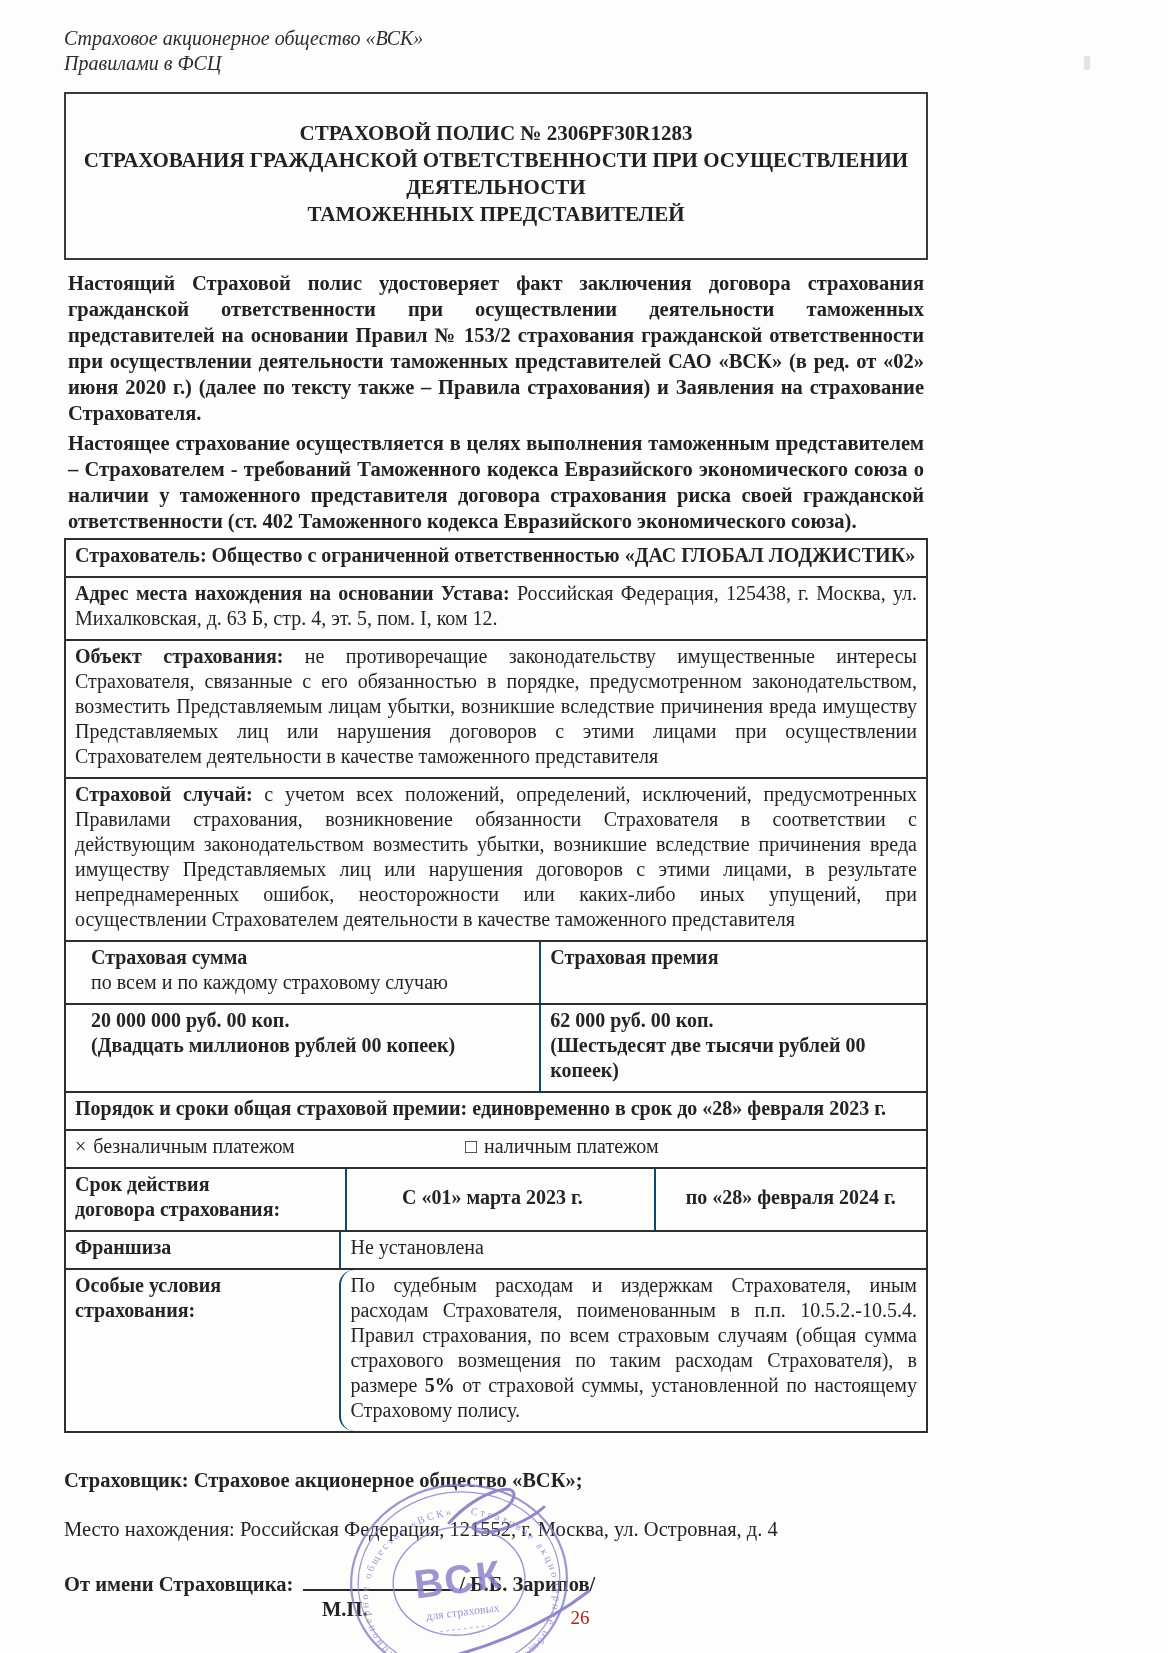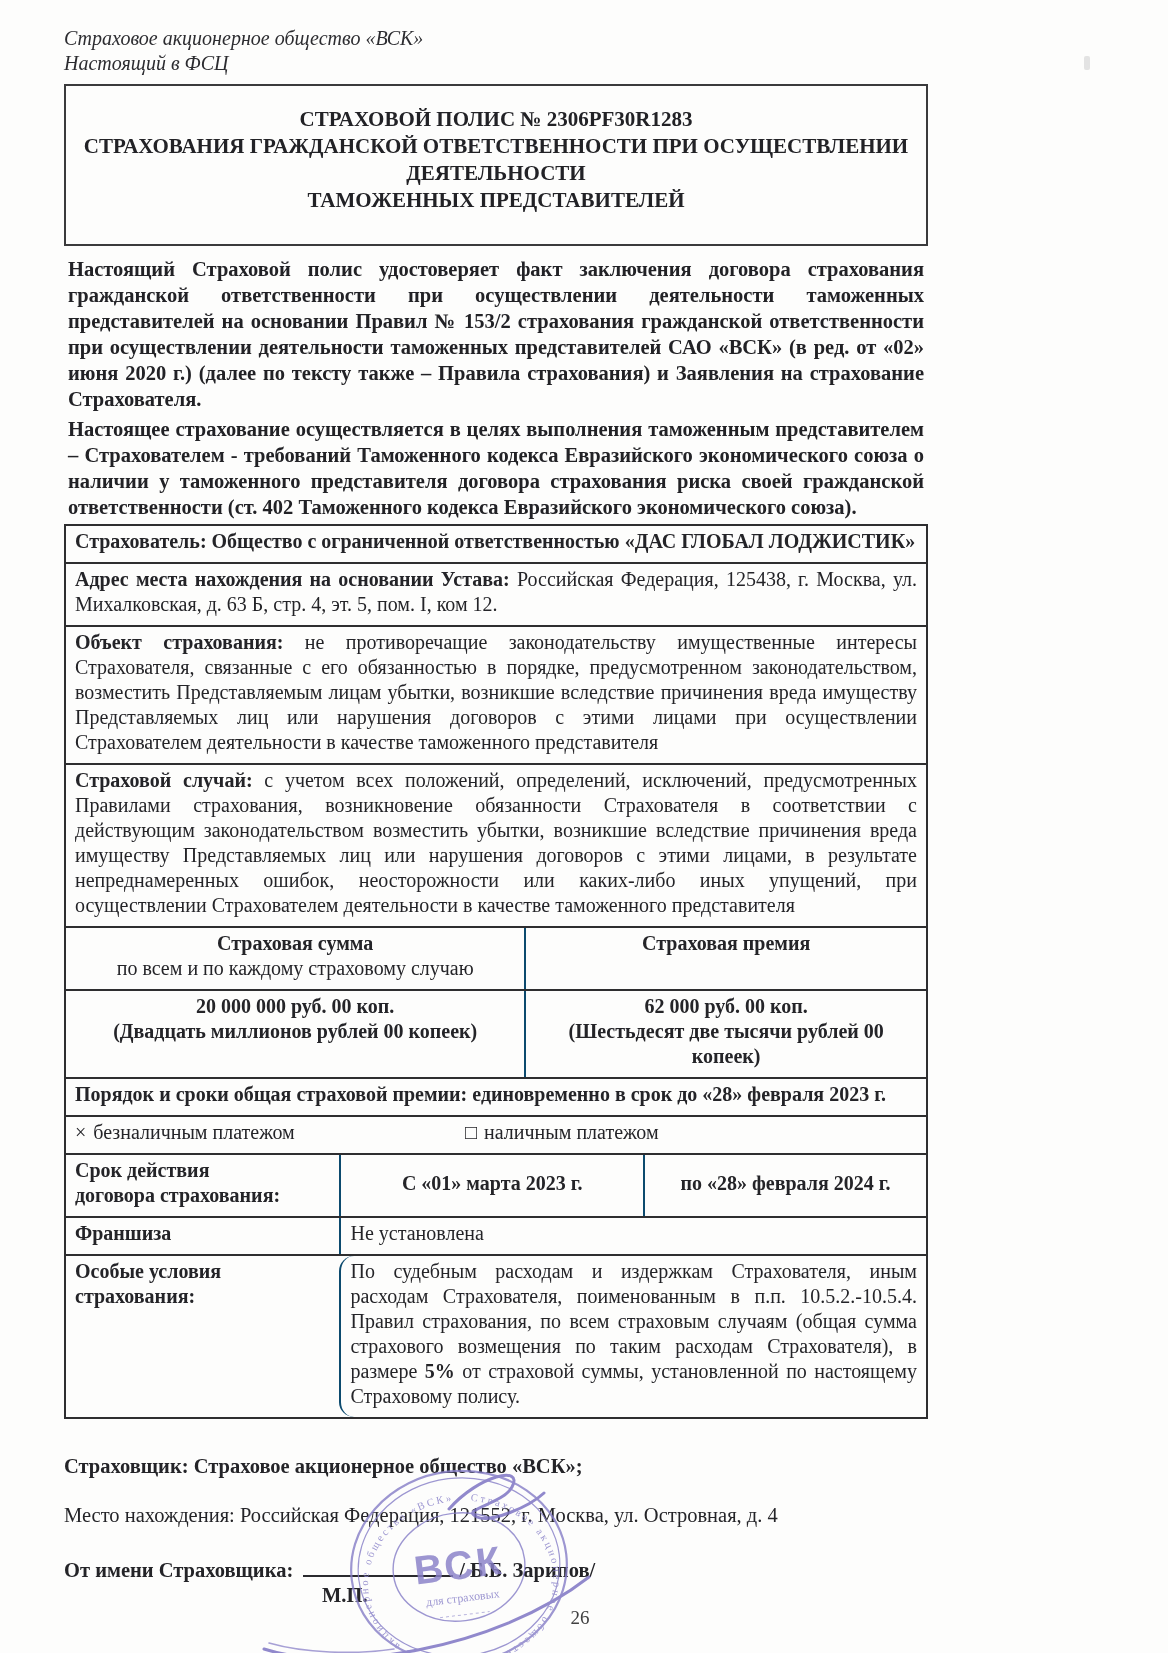--- a/index.html
+++ b/index.html
@@ -10,38 +10,38 @@
     -webkit-font-smoothing:antialiased;
   }
   .page{position:absolute;left:0;top:0;width:1168px;height:1653px;overflow:hidden;}
   .content{position:absolute;left:64px;top:26px;width:864px;}
 
   
   .letterhead{font-style:italic;font-size:20px;line-height:25px;color:#2c2c30;}
 
   
   .title-box{
-    border:2px solid #3a3a3c;margin-top:8px;padding:20px 14px 30px 14px;
+    border:2px solid #3a3a3c;margin-top:16px;padding:26px 14px 30px 14px;
     text-align:center;font-weight:bold;font-size:21px;line-height:27px;color:#222226;
   }
 
   
   .intro{margin-top:10px;font-weight:bold;font-size:20.5px;line-height:26px;
          text-align:justify;color:#222226;}
   .intro p{margin:4px;}
 
   
   .ptable{border:2px solid #2e2e30;margin-top:4px;font-size:20px;line-height:25px;}
   .prow{display:flex;border-top:2px solid #2e2e30;}
   .prow:first-child{border-top:none;}
   .pc{padding:3px 9px 8px 9px;box-sizing:border-box;}
   .pc + .pc{border-left:2px solid #0c4a6e;}
   .lbl{font-weight:bold;}
   .just{text-align:justify;border-radius:15px;}
-  .cen{text-align:center;}
+  .cen{text-align:left;margin-left:16px;}
   .w100{width:100%;}
   .col-sum{width:53.3%;}
   .col-prem{width:46.7%;}
   .col-term1{width:31.8%;}
   .col-term2{width:35.3%;}
   .col-term3{width:32.9%;}
   .col-left{width:31.8%;}
   .col-right{width:68.2%;}
   .bold{font-weight:bold;}
   .pay-item1{display:inline-block;width:385px;}
@@ -56,37 +56,37 @@
                  height:20px;vertical-align:baseline;margin:0 6px 0 10px;}
   .mp{font-weight:bold;margin:2px 0 0 258px;}
   .issue-row{display:flex;justify-content:space-between;margin-top:46px;
              font-style:italic;font-size:20px;color:#2c2c30;}
 
   
   .stamp-wrap{position:absolute;left:180px;top:-18px;width:440px;height:260px;
               pointer-events:none;opacity:0.82;}
 
   .page-number{position:absolute;left:0;right:8px;bottom:24px;text-align:center;
-               font-size:19px;color:#404040;}
+               font-size:19px;color:#b91c1c;}
 
   
   .scan-dot{position:absolute;right:78px;top:56px;width:6px;height:14px;
             background:#c9c9c9;opacity:.5;border-radius:2px;}
 </style>
 </head>
 <body>
 
 <div class="page">
   <div class="scan-dot"></div>
 
   <div class="content">
 
     <div class="letterhead">
       <div>Страховое акционерное общество «ВСК»</div>
-      <div>Настоящий в ФСЦ</div>
+      <div>Правилами в ФСЦ</div>
     </div>
 
     <div class="title-box">
       <div>СТРАХОВОЙ ПОЛИС № 2306PF30R1283</div>
       <div>СТРАХОВАНИЯ ГРАЖДАНСКОЙ ОТВЕТСТВЕННОСТИ ПРИ ОСУЩЕСТВЛЕНИИ ДЕЯТЕЛЬНОСТИ</div>
       <div>ТАМОЖЕННЫХ ПРЕДСТАВИТЕЛЕЙ</div>
     </div>
 
     <div class="intro">
       <p>Настоящий Страховой полис удостоверяет факт заключения договора страхования гражданской ответственности при осуществлении деятельности таможенных представителей на основании Правил № 153/2 страхования гражданской ответственности при осуществлении деятельности таможенных представителей САО «ВСК» (в ред. от «02» июня 2020 г.) (далее по тексту также – Правила страхования) и Заявления на страхование Страхователя.</p>

